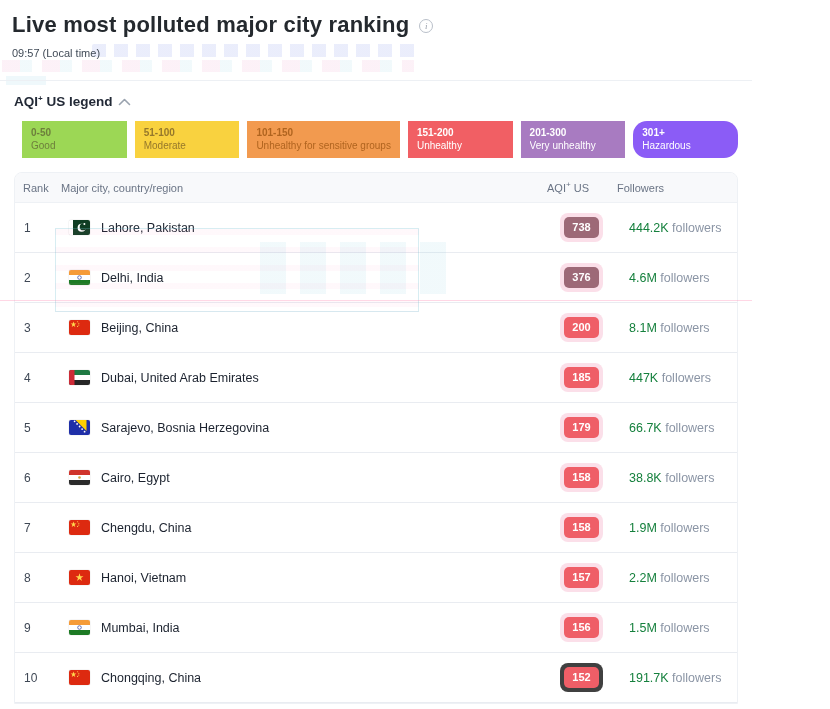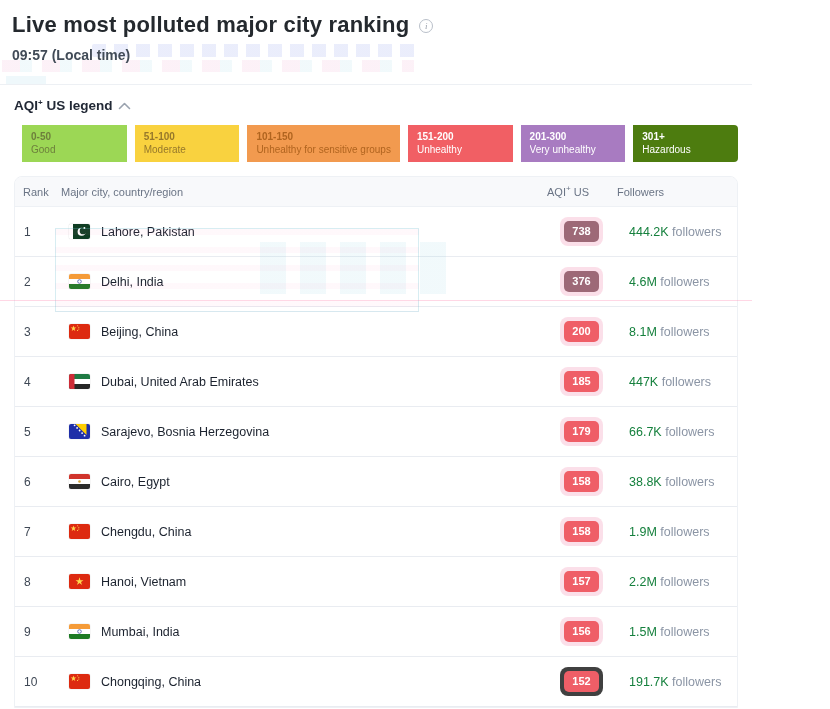--- a/index.html
+++ b/index.html
@@ -7,21 +7,21 @@
   body { font-family:"Liberation Sans", sans-serif; color:#1d2430; }
   .page { position:relative; width:752px; height:709px; background:#fff; overflow:hidden; }
 
   
   .top-header { padding:12px 14px 0 12px; position:relative; z-index:2; }
   .title-row { display:flex; align-items:center; gap:10px; }
   .page-title { font-size:22px; font-weight:700; color:#24292e; letter-spacing:.2px; }
   .info-icon { width:14px; height:14px; border:1px solid #b9bfc9; border-radius:50%;
     color:#9aa1ac; font-size:9px; line-height:12px; text-align:center; font-style:italic;
     font-family:"Liberation Serif", serif; margin-top:2px; }
-  .local-time { font-size:14px; color:#414b57; margin-top:9px;font-weight:bold; }
+  .local-time { font-size:11px; color:#414b57; margin-top:9px; }
 
   
   .legend-section { margin-top:21px; border-top:1px solid #edf0f4; padding:11px 14px 0 14px; position:relative; z-index:2; }
   .legend-head { display:flex; align-items:center; }
   .legend-title { font-size:13.5px; font-weight:600; color:#222936; }
   .sup-plus { font-size:8px; position:relative; top:-5px; }
   .chevron-btn { background:none; border:none; cursor:pointer; padding:2px 6px; }
   .legend-strip { display:flex; margin-top:10px; border-radius:4px; overflow:hidden; height:37px; }
   .band { flex:1 1 0; padding:5px 9px;margin-left:8px; }
   .band .range { font-size:10px; font-weight:700; line-height:13px; }
@@ -108,21 +108,21 @@
         <div class="blabel">Unhealthy for sensitive groups</div>
       </div>
       <div class="band" style="background: rgb(241, 95, 100); color: rgb(255, 255, 255);">
         <div class="range">151-200</div>
         <div class="blabel">Unhealthy</div>
       </div>
       <div class="band" style="background: rgb(168, 123, 193); color: rgb(255, 255, 255);">
         <div class="range">201-300</div>
         <div class="blabel">Very unhealthy</div>
       </div>
-      <div class="band" style="background: #4d7c0f; color: rgb(255, 255, 255);">
+      <div class="band" style="background: #8b5cf6; color: rgb(255, 255, 255); border-radius: 14px;">
         <div class="range">301+</div>
         <div class="blabel">Hazardous</div>
       </div>
     </div>
   </div>
 
   <div class="rank-table">
     <div class="thead">
       <div class="hcell">Rank</div>
       <div class="hcell city-h">Major city, country/region</div>

